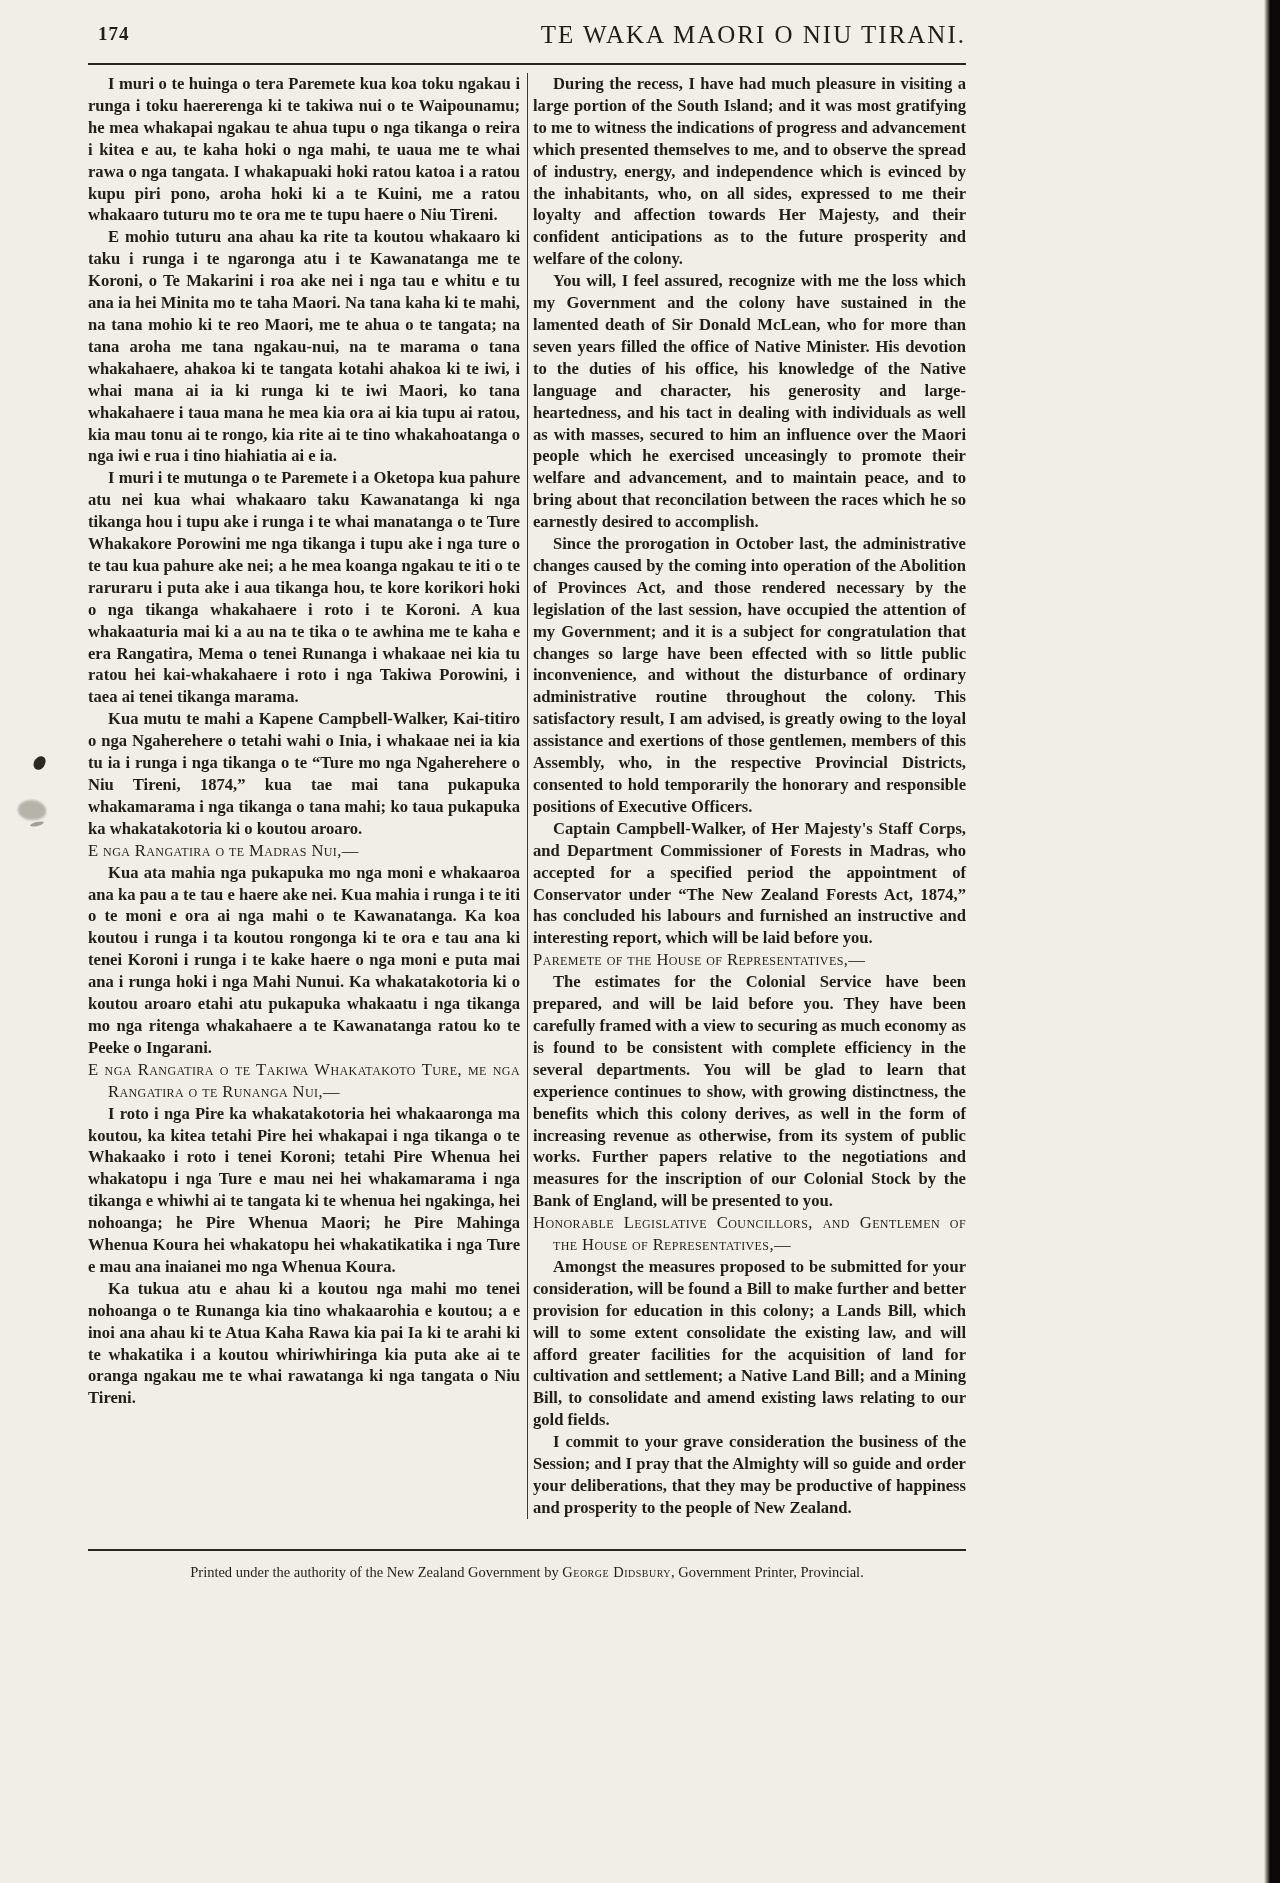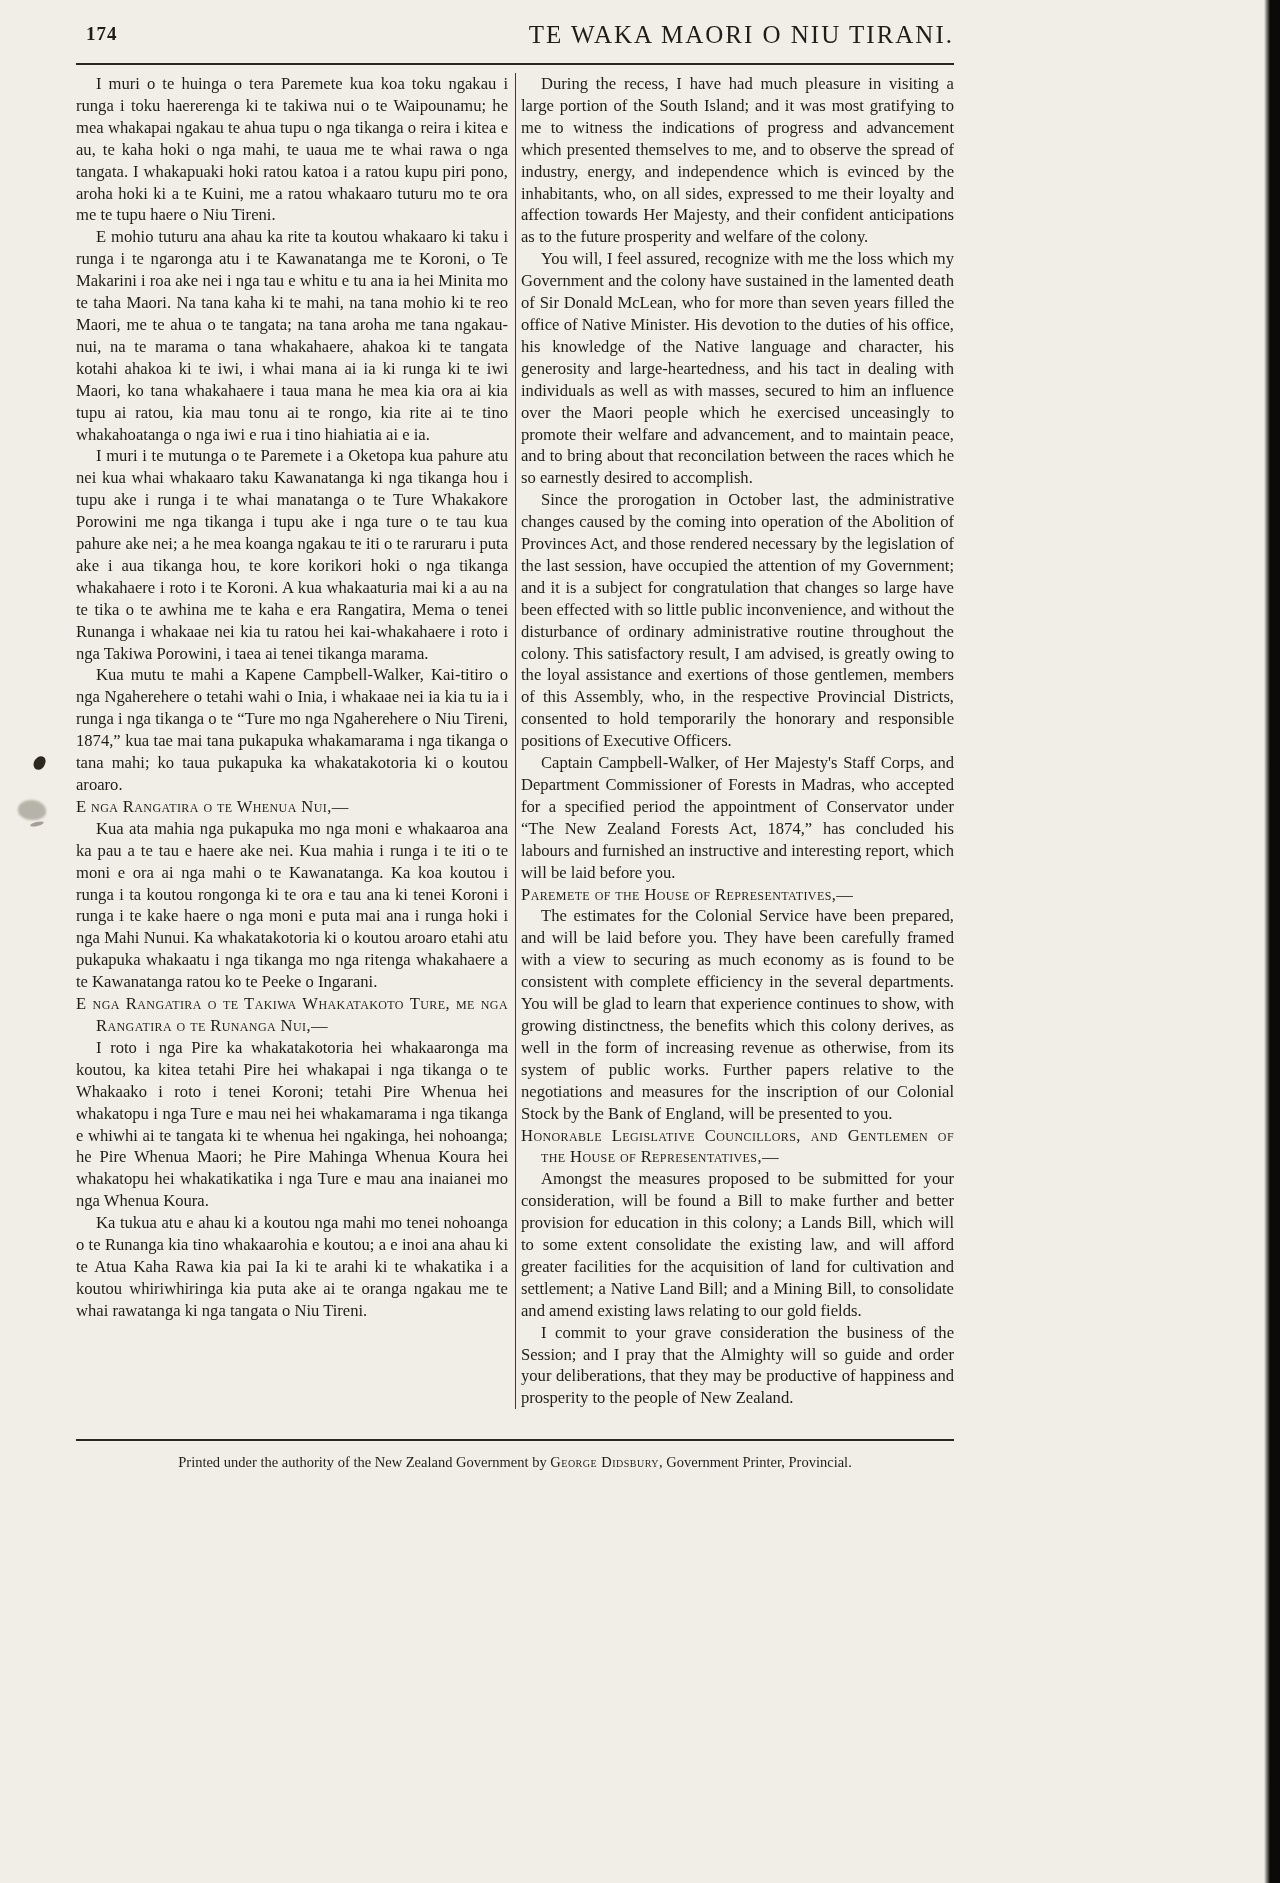--- a/index.html
+++ b/index.html
@@ -10,21 +10,21 @@
     width: 1280px;
     height: 1883px;
     position: relative;
     background: #f0eee6;
     color: #211e19;
     font-family: "Liberation Serif", "DejaVu Serif", serif;
     overflow: hidden;
   }
   .page-content {
     position: absolute;
-    left: 76px;
+    left: 88px;
     top: 18px;
     width: 878px;
   }
   .header {
     position: relative;
     height: 38px;
   }
   .page-number {
     position: absolute;
     left: 10px;
@@ -58,21 +58,21 @@
   .column.right { width: 433px; }
   .col-divider {
     width: 1px;
     background: #3c382f;
     margin: 0 5px 0 7px;
   }
   .column p {
     margin: 0;
     text-align: justify;
   }
-  .para { text-indent: 20px; }
+  .para { text-indent: 20px; font-weight: bold; }
   .heading {
     font-variant: small-caps;
     letter-spacing: 0.4px;
     padding-left: 20px;
     text-indent: -20px;
   }
   .mt-sm { margin-top: 9px; }
   .mt-md { margin-top: 15px; }
   .footer-rule {
     border: none;
@@ -135,21 +135,21 @@
   </div>
   <hr class="header-rule">
 
   <div class="columns">
 
     <div class="column left">
       <p class="para">I muri o te huinga o tera Paremete kua koa toku ngakau i runga i toku haererenga ki te takiwa nui o te Waipounamu; he mea whakapai ngakau te ahua tupu o nga tikanga o reira i kitea e au, te kaha hoki o nga mahi, te uaua me te whai rawa o nga tangata. I whakapuaki hoki ratou katoa i a ratou kupu piri pono, aroha hoki ki a te Kuini, me a ratou whakaaro tuturu mo te ora me te tupu haere o Niu Tireni.</p>
       <p class="para mt-sm">E mohio tuturu ana ahau ka rite ta koutou whakaaro ki taku i runga i te ngaronga atu i te Kawanatanga me te Koroni, o Te Makarini i roa ake nei i nga tau e whitu e tu ana ia hei Minita mo te taha Maori. Na tana kaha ki te mahi, na tana mohio ki te reo Maori, me te ahua o te tangata; na tana aroha me tana ngakau-nui, na te marama o tana whakahaere, ahakoa ki te tangata kotahi ahakoa ki te iwi, i whai mana ai ia ki runga ki te iwi Maori, ko tana whakahaere i taua mana he mea kia ora ai kia tupu ai ratou, kia mau tonu ai te rongo, kia rite ai te tino whakahoatanga o nga iwi e rua i tino hiahiatia ai e ia.</p>
       <p class="para">I muri i te mutunga o te Paremete i a Oketopa kua pahure atu nei kua whai whakaaro taku Kawanatanga ki nga tikanga hou i tupu ake i runga i te whai manatanga o te Ture Whakakore Porowini me nga tikanga i tupu ake i nga ture o te tau kua pahure ake nei; a he mea koanga ngakau te iti o te raruraru i puta ake i aua tikanga hou, te kore korikori hoki o nga tikanga whakahaere i roto i te Koroni. A kua whakaaturia mai ki a au na te tika o te awhina me te kaha e era Rangatira, Mema o tenei Runanga i whakaae nei kia tu ratou hei kai-whakahaere i roto i nga Takiwa Porowini, i taea ai tenei tikanga marama.</p>
       <p class="para mt-md">Kua mutu te mahi a Kapene Campbell-Walker, Kai-titiro o nga Ngaherehere o tetahi wahi o Inia, i whakaae nei ia kia tu ia i runga i nga tikanga o te “Ture mo nga Ngaherehere o Niu Tireni, 1874,” kua tae mai tana pukapuka whakamarama i nga tikanga o tana mahi; ko taua pukapuka ka whakatakotoria ki o koutou aroaro.</p>
-      <p class="heading">E nga Rangatira o te Whenua Nui,—</p>
+      <p class="heading">E nga Rangatira o te Madras Nui,—</p>
       <p class="para">Kua ata mahia nga pukapuka mo nga moni e whakaaroa ana ka pau a te tau e haere ake nei. Kua mahia i runga i te iti o te moni e ora ai nga mahi o te Kawanatanga. Ka koa koutou i runga i ta koutou rongonga ki te ora e tau ana ki tenei Koroni i runga i te kake haere o nga moni e puta mai ana i runga hoki i nga Mahi Nunui. Ka whakatakotoria ki o koutou aroaro etahi atu pukapuka whakaatu i nga tikanga mo nga ritenga whakahaere a te Kawanatanga ratou ko te Peeke o Ingarani.</p>
       <p class="heading mt-md">E nga Rangatira o te Takiwa Whakatakoto Ture, me nga Rangatira o te Runanga Nui,—</p>
       <p class="para">I roto i nga Pire ka whakatakotoria hei whakaaronga ma koutou, ka kitea tetahi Pire hei whakapai i nga tikanga o te Whakaako i roto i tenei Koroni; tetahi Pire Whenua hei whakatopu i nga Ture e mau nei hei whakamarama i nga tikanga e whiwhi ai te tangata ki te whenua hei ngakinga, hei nohoanga; he Pire Whenua Maori; he Pire Mahinga Whenua Koura hei whakatopu hei whakatikatika i nga Ture e mau ana inaianei mo nga Whenua Koura.</p>
       <p class="para">Ka tukua atu e ahau ki a koutou nga mahi mo tenei nohoanga o te Runanga kia tino whakaarohia e koutou; a e inoi ana ahau ki te Atua Kaha Rawa kia pai Ia ki te arahi ki te whakatika i a koutou whiriwhiringa kia puta ake ai te oranga ngakau me te whai rawatanga ki nga tangata o Niu Tireni.</p>
     </div>
 
     <div class="col-divider"></div>
 
     <div class="column right">
       <p class="para">During the recess, I have had much pleasure in visiting a large portion of the South Island; and it was most gratifying to me to witness the indications of progress and advancement which presented themselves to me, and to observe the spread of industry, energy, and independence which is evinced by the inhabitants, who, on all sides, expressed to me their loyalty and affection towards Her Majesty, and their confident anticipations as to the future prosperity and welfare of the colony.</p>

